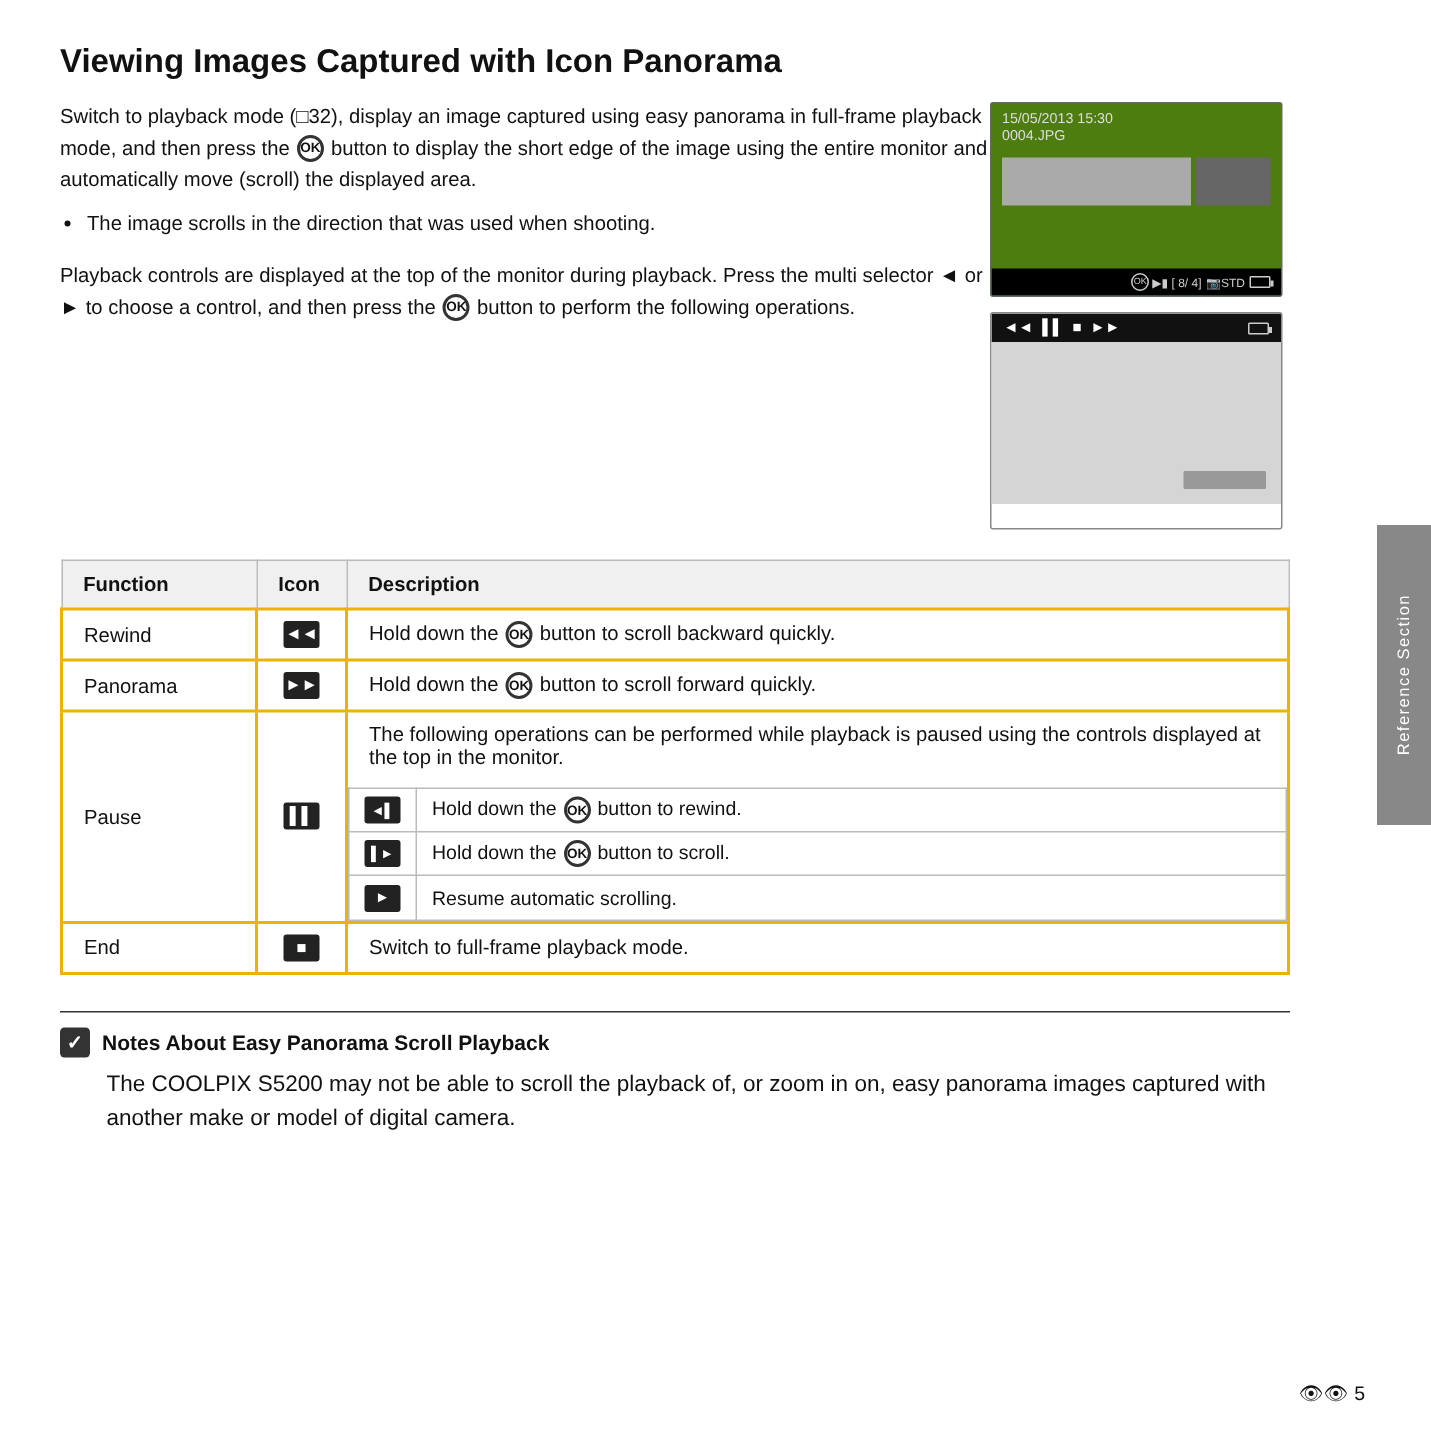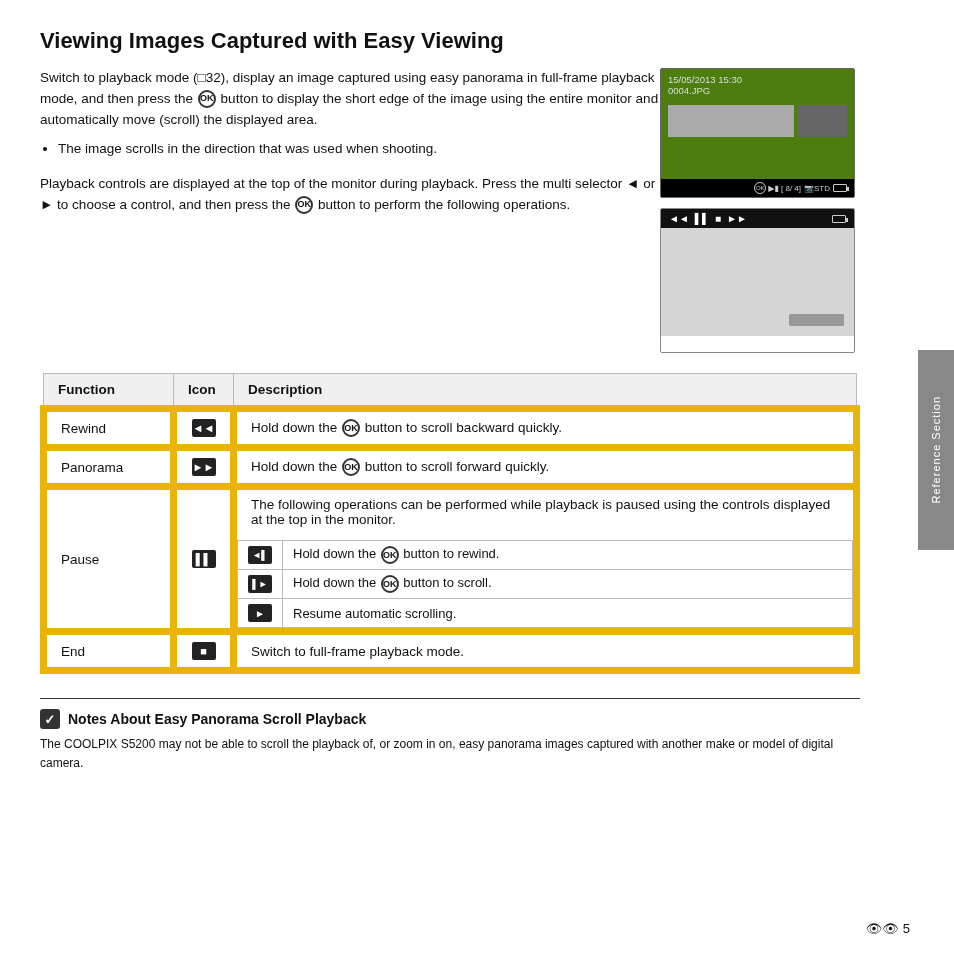--- a/index.html
+++ b/index.html
@@ -75,21 +75,21 @@
     .function-table th {
       background: #f0f0f0;
       border: 1px solid #bbb;
       padding: 8px 14px;
       text-align: left;
       font-weight: bold;
       font-size: 13.5px;
     }
 
     .function-table td {
-      border: 7px solid #eab308;
+      border: 2px solid #eab308;
       padding: 7px 14px;
       vertical-align: middle;
     }
 
     .td-function {
       text-align: left;
       width: 130px;
       font-size: 13.5px;
     }
 
@@ -175,23 +175,24 @@
       background: #333;
       color: #fff;
       width: 20px;
       height: 20px;
       border-radius: 3px;
       font-size: 13px;
       font-weight: bold;
     }
 
     .notes-text {
-      font-size: 12px;
+      font-size: 15px;
       line-height: 1.55;
       color: #111;
+      margin-left: 31px;
     }
 
     
     .page-number {
       position: absolute;
       bottom: 18px;
       right: 44px;
       font-size: 13px;
       display: flex;
       align-items: center;
@@ -217,21 +218,21 @@
       color: #fff;
       font-size: 11px;
       letter-spacing: 1px;
       white-space: nowrap;
     }
   </style>
 </head>
 <body>
 
 <div class="main-content">
-  <h1>Viewing Images Captured with Easy Viewing</h1>
+  <h1>Viewing Images Captured with Icon Panorama</h1>
 
   <div class="intro-section">
     <div class="intro-text">
       <p>Switch to playback mode (□32), display an image captured using easy panorama in full-frame playback mode, and then press the <span class="ok-inline">OK</span> button to display the short edge of the image using the entire monitor and automatically move (scroll) the displayed area.</p>
       <ul>
         <li>The image scrolls in the direction that was used when shooting.</li>
       </ul>
       <p style="margin-top:14px;">Playback controls are displayed at the top of the monitor during playback. Press the multi selector ◄ or ► to choose a control, and then press the <span class="ok-inline">OK</span> button to perform the following operations.</p>
     </div>
 

